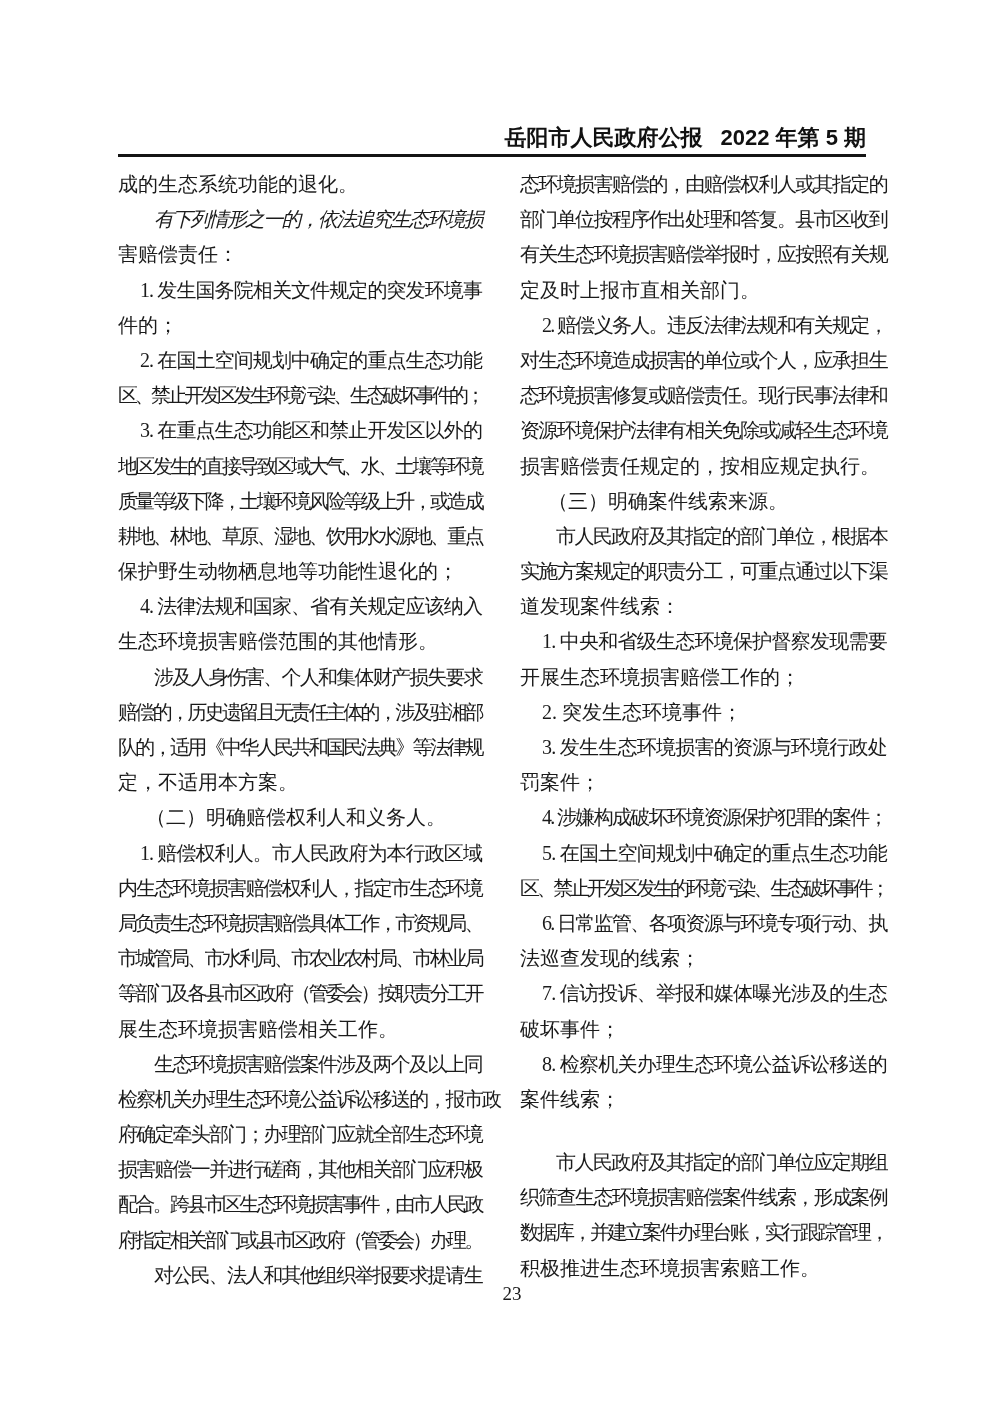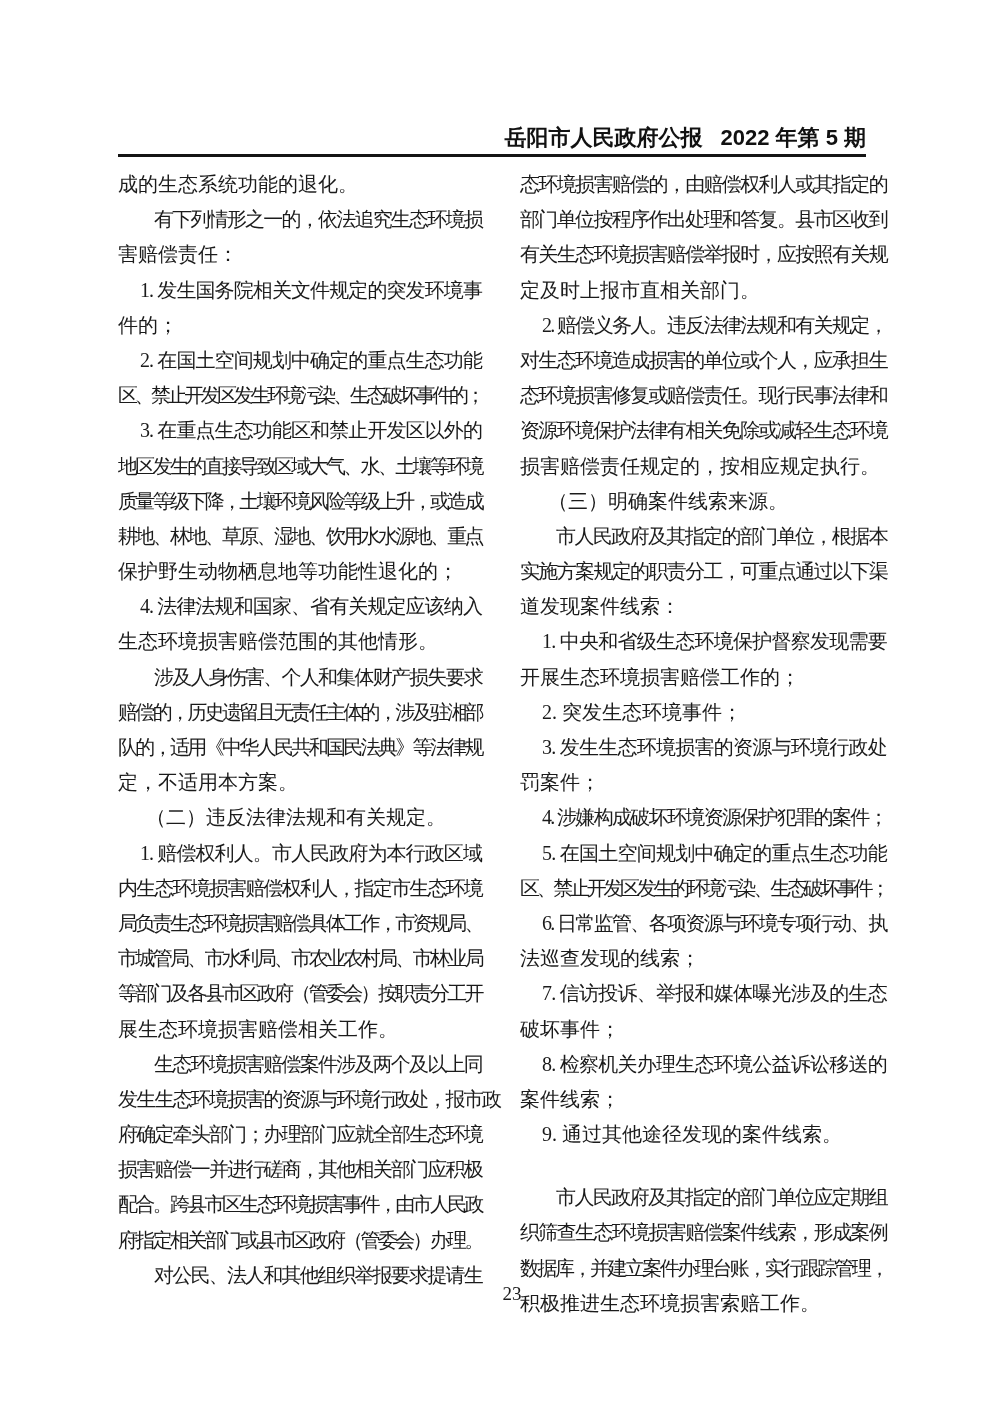--- a/index.html
+++ b/index.html
@@ -77,46 +77,46 @@
 <div class="page">
 
   <div class="header">
     <span class="header-title">岳阳市人民政府公报</span><span class="header-issue">2022 年第 5 期</span>
   </div>
 
   <div class="header-rule"></div>
 
   <div class="column column-left">
       <div class="line">成的生态系统功能的退化。</div>
-      <div class="line ind-para" style="letter-spacing: -1.78px;">有下列情形之一的，依法追究生态环境损</div>
+      <div class="line ind-para" style="letter-spacing: -1.78px; font-style: italic;">有下列情形之一的，依法追究生态环境损</div>
       <div class="line">害赔偿责任：</div>
       <div class="line ind-num" style="letter-spacing: -0.9px;">1. 发生国务院相关文件规定的突发环境事</div>
       <div class="line">件的；</div>
       <div class="line ind-num" style="letter-spacing: -0.9px;">2. 在国土空间规划中确定的重点生态功能</div>
       <div class="line" style="letter-spacing: -3.45px;">区、禁止开发区发生环境污染、生态破坏事件的；</div>
       <div class="line ind-num" style="letter-spacing: -0.9px;">3. 在重点生态功能区和禁止开发区以外的</div>
       <div class="line" style="letter-spacing: -2.67px;">地区发生的直接导致区域大气、水、土壤等环境</div>
       <div class="line" style="letter-spacing: -2.67px; text-align: center;">质量等级下降，土壤环境风险等级上升，或造成</div>
-      <div class="line" style="letter-spacing: -2.67px;">耕地、林地、草原、湿地、饮用水水源地、重点</div>
+      <div class="line" style="letter-spacing: -2.67px; text-align: right;">耕地、林地、草原、湿地、饮用水水源地、重点</div>
       <div class="line">保护野生动物栖息地等功能性退化的；</div>
       <div class="line ind-num" style="letter-spacing: -0.9px;">4. 法律法规和国家、省有关规定应该纳入</div>
       <div class="line">生态环境损害赔偿范围的其他情形。</div>
       <div class="line ind-para" style="letter-spacing: -1.78px;">涉及人身伤害、个人和集体财产损失要求</div>
       <div class="line" style="letter-spacing: -2.67px;">赔偿的，历史遗留且无责任主体的，涉及驻湘部</div>
       <div class="line" style="letter-spacing: -2.67px;">队的，适用《中华人民共和国民法典》等法律规</div>
       <div class="line">定，不适用本方案。</div>
-      <div class="line ind-paren">（二）违反法律法规和有关规定。</div>
+      <div class="line ind-paren">（二）明确赔偿权利人和义务人。</div>
       <div class="line ind-num" style="letter-spacing: -0.9px;">1. 赔偿权利人。市人民政府为本行政区域</div>
       <div class="line" style="letter-spacing: -1.8px;">内生态环境损害赔偿权利人，指定市生态环境</div>
       <div class="line" style="letter-spacing: -2.67px;">局负责生态环境损害赔偿具体工作，市资规局、</div>
       <div class="line" style="letter-spacing: -2.67px; text-align: center;">市城管局、市水利局、市农业农村局、市林业局</div>
       <div class="line" style="letter-spacing: -2.67px;">等部门及各县市区政府（管委会）按职责分工开</div>
       <div class="line">展生态环境损害赔偿相关工作。</div>
       <div class="line ind-para" style="letter-spacing: -1.78px;">生态环境损害赔偿案件涉及两个及以上同</div>
-      <div class="line" style="letter-spacing: -1.8px;">发生生态环境损害的资源与环境行政处，报市政</div>
+      <div class="line" style="letter-spacing: -1.8px;">检察机关办理生态环境公益诉讼移送的，报市政</div>
       <div class="line" style="letter-spacing: -1.8px;">府确定牵头部门；办理部门应就全部生态环境</div>
       <div class="line" style="letter-spacing: -1.8px;">损害赔偿一并进行磋商，其他相关部门应积极</div>
       <div class="line" style="letter-spacing: -2.67px;">配合。跨县市区生态环境损害事件，由市人民政</div>
       <div class="line" style="letter-spacing: -2.67px;">府指定相关部门或县市区政府（管委会）办理。</div>
       <div class="line ind-para" style="letter-spacing: -1.78px;">对公民、法人和其他组织举报要求提请生</div>
     </div>
 
   <div class="column column-right">
       <div class="line" style="letter-spacing: -1.65px;">态环境损害赔偿的，由赔偿权利人或其指定的</div>
       <div class="line" style="letter-spacing: -1.65px;">部门单位按程序作出处理和答复。县市区收到</div>
@@ -138,21 +138,20 @@
       <div class="line">罚案件；</div>
       <div class="line ind-num" style="letter-spacing: -1.67px;">4. 涉嫌构成破坏环境资源保护犯罪的案件；</div>
       <div class="line ind-num" style="letter-spacing: -0.75px;">5. 在国土空间规划中确定的重点生态功能</div>
       <div class="line" style="letter-spacing: -3.32px;">区、禁止开发区发生的环境污染、生态破坏事件；</div>
       <div class="line ind-num" style="letter-spacing: -1.67px;">6. 日常监管、各项资源与环境专项行动、执</div>
       <div class="line">法巡查发现的线索；</div>
       <div class="line ind-num" style="letter-spacing: -0.75px;">7. 信访投诉、举报和媒体曝光涉及的生态</div>
       <div class="line">破坏事件；</div>
       <div class="line ind-num" style="letter-spacing: -0.75px;">8. 检察机关办理生态环境公益诉讼移送的</div>
       <div class="line">案件线索；</div>
-      <div class="line ind-num">9. 通过其他途径发现的案件线索。</div>
       <div class="line ind-para" style="letter-spacing: -1.61px; margin-top: 28px;">市人民政府及其指定的部门单位应定期组</div>
       <div class="line" style="letter-spacing: -1.65px;">织筛查生态环境损害赔偿案件线索，形成案例</div>
       <div class="line" style="letter-spacing: -2.52px;">数据库，并建立案件办理台账，实行跟踪管理，</div>
       <div class="line">积极推进生态环境损害索赔工作。</div>
     </div>
 
   <div class="page-number">23</div>
 
 </div>
 

